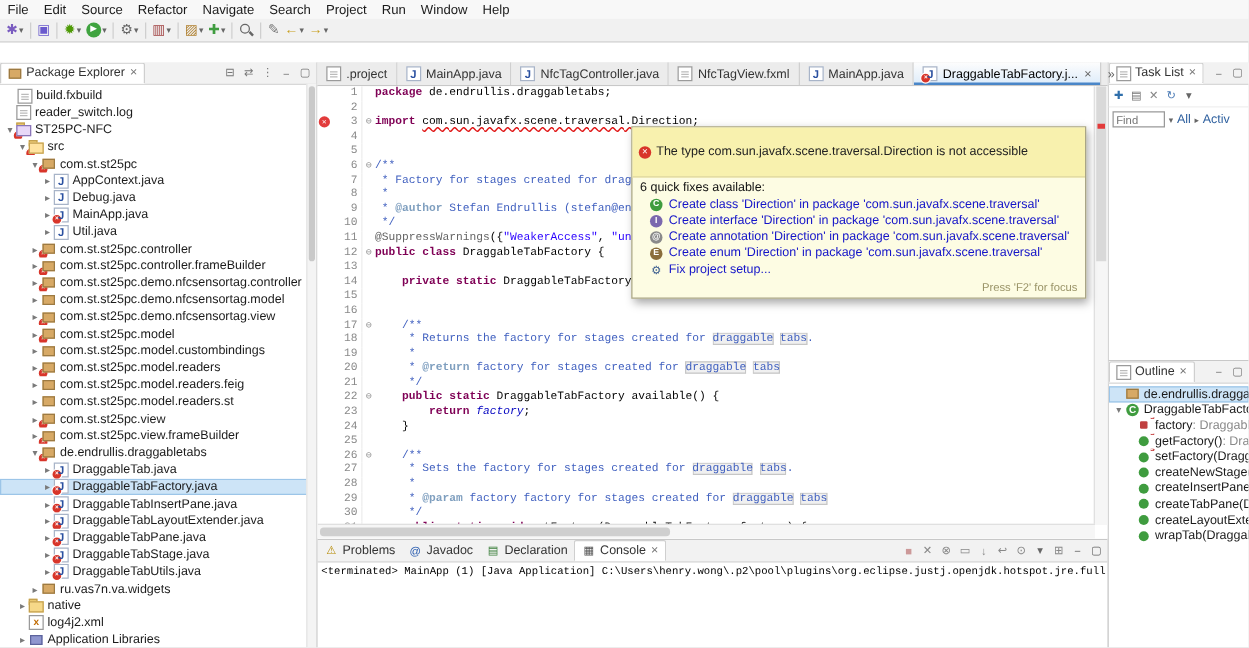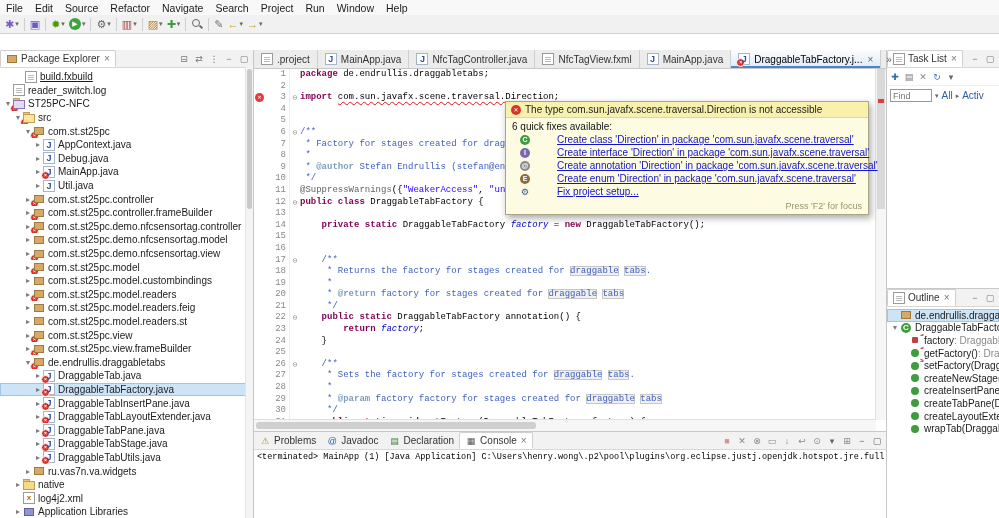--- a/index.html
+++ b/index.html
@@ -87,31 +87,31 @@
   .s-fld{color:#0000c0;font-style:italic;}
   .s-err{color:#000;text-decoration:underline wavy #e01414;text-underline-offset:2px;margin-top:48px;}
   .s-hl{color:#3f5fbf;background:#f0f0f0;box-shadow:inset 0 0 0 1px #c6c6c6;}
   .overview-ruler{position:absolute;top:0;right:0;bottom:11px;width:10px;background:#f6f6f6;border-left:1px solid #e0e0e0;}
   .ov-thumb{position:absolute;top:0;left:1px;width:8px;height:140px;background:#d9d9d9;}
   .ov-err{position:absolute;top:30px;left:2px;width:6px;height:4px;background:#e23b3b;}
   .hscroll{position:absolute;left:0;right:10px;bottom:0;height:11px;background:#f6f6f6;border-top:1px solid #e0e0e0;}
   .hthumb{position:absolute;left:2px;top:2px;width:45%;height:7px;background:#cfcfcf;border-radius:3px;}
   
   .quickfix{position:absolute;left:251px;top:32px;width:362px;background:#fdfce3;border:1px solid #a9a585;box-shadow:2px 3px 7px rgba(0,0,0,.35);font-family:"Liberation Sans","DejaVu Sans",sans-serif;font-size:10px;z-index:6;}
-  .qf-header{display:flex;align-items:flex-end;gap:4px;padding:2px 5px;background:#f8f1ae;border-bottom:1px solid #ddd6a0;color:#222;}
+  .qf-header{display:flex;align-items:flex-end;gap:4px;padding:14px 5px;background:#f8f1ae;border-bottom:1px solid #ddd6a0;color:#222;}
   .qf-erricon{width:10px;height:10px;border-radius:50%;background:#d8352a;color:#fff;font-size:6px;line-height:10px;text-align:center;font-weight:bold;flex:none;}
   .qf-sub{padding:3px 6px 1px;color:#111;}
   .qf-row{display:flex;align-items:center;gap:5px;padding:1px 6px 1px 14px;}
   .qf-ico{width:10px;height:10px;border-radius:50%;color:#fff;font-size:7px;line-height:10px;text-align:center;font-weight:bold;flex:none;}
   .qf-class,.qf-record{background:#3f9c3f;}
   .qf-interface{background:#7b68ae;}
   .qf-annotation{background:#8a8a8a;}
   .qf-enum{background:#8a6d3b;}
   .qf-setup{background:none;color:#35588c;font-size:9px;border-radius:0;}
-  .qf-link{color:#1414c8;text-decoration:underline;white-space:nowrap;margin-left:22px;}
+  .qf-link{color:#1414c8;white-space:nowrap;}
   .qf-footer{text-align:right;color:#9a9468;padding:3px 6px 3px;font-size:9px;}
   
   .console-panel{height:86px;flex:none;border-top:1px solid #c8c8c8;display:flex;flex-direction:column;background:#fff;}
   .cticon{width:12px;text-align:center;font-size:9px;flex:none;}
   .console-body{flex:1;font-family:"Liberation Mono","DejaVu Sans Mono",monospace;font-size:8.5px;padding:2px 3px;white-space:nowrap;overflow:hidden;color:#000;}
   
   .tasklist{height:238px;flex:none;display:flex;flex-direction:column;border-bottom:1px solid #c8c8c8;}
   .tl-toolbar{height:17px;display:flex;align-items:center;gap:2px;padding:0 2px;border-bottom:1px solid #efefef;flex:none;}
   .tl-findrow{display:flex;align-items:center;gap:3px;padding:3px 3px;flex:none;}
   .find-input{width:42px;height:13px;font-size:9px;border:1px solid #999;padding:0 2px;font-family:"Liberation Sans",sans-serif;box-sizing:border-box;background:#fff;}
@@ -202,21 +202,21 @@
         </div>
         <div class="view-tab-tools" id="pe-tools">
             <span class="mini-ico">⊟</span>
             <span class="mini-ico">⇄</span>
             <span class="mini-ico">⋮</span>
             <span class="mini-ico">−</span>
             <span class="mini-ico">▢</span>
           </div>
       </div>
       <div class="tree" id="pe-tree">
-          <div class="trow" style="padding-left: 15px; text-decoration: underline;">
+          <div class="trow" style="padding-left: 4px;">
             <span class="arrow"></span>
             <span class="ficon f-file"></span>
             <span class="tlabel">build.fxbuild</span>
           </div>
           <div class="trow" style="padding-left: 3px;">
             <span class="arrow"></span>
             <span class="ficon f-file"></span>
             <span class="tlabel">reader_switch.log</span>
           </div>
           <div class="trow" style="padding-left: 3px;">
@@ -578,21 +578,21 @@
             <div class="cl">
               <span class="gut"></span>
               <span class="ln">21</span>
               <span class="fold"></span>
               <span class="lc"><span class="s-cm">     */</span></span>
             </div>
             <div class="cl">
               <span class="gut"></span>
               <span class="ln">22</span>
               <span class="fold"><span class="foldm">⊖</span></span>
-              <span class="lc"><span class="s-pl">    </span><span class="s-kw">public</span><span class="s-pl"> </span><span class="s-kw">static</span><span class="s-pl"> DraggableTabFactory annotation() {</span></span>
+              <span class="lc"><span class="s-pl">    </span><span class="s-kw">public</span><span class="s-pl"> </span><span class="s-kw">static</span><span class="s-pl"> DraggableTabFactory available() {</span></span>
             </div>
             <div class="cl">
               <span class="gut"></span>
               <span class="ln">23</span>
               <span class="fold"></span>
               <span class="lc"><span class="s-pl">        </span><span class="s-kw">return</span><span class="s-pl"> </span><span class="s-fld">factory</span><span class="s-pl">;</span></span>
             </div>
             <div class="cl">
               <span class="gut"></span>
               <span class="ln">24</span>

